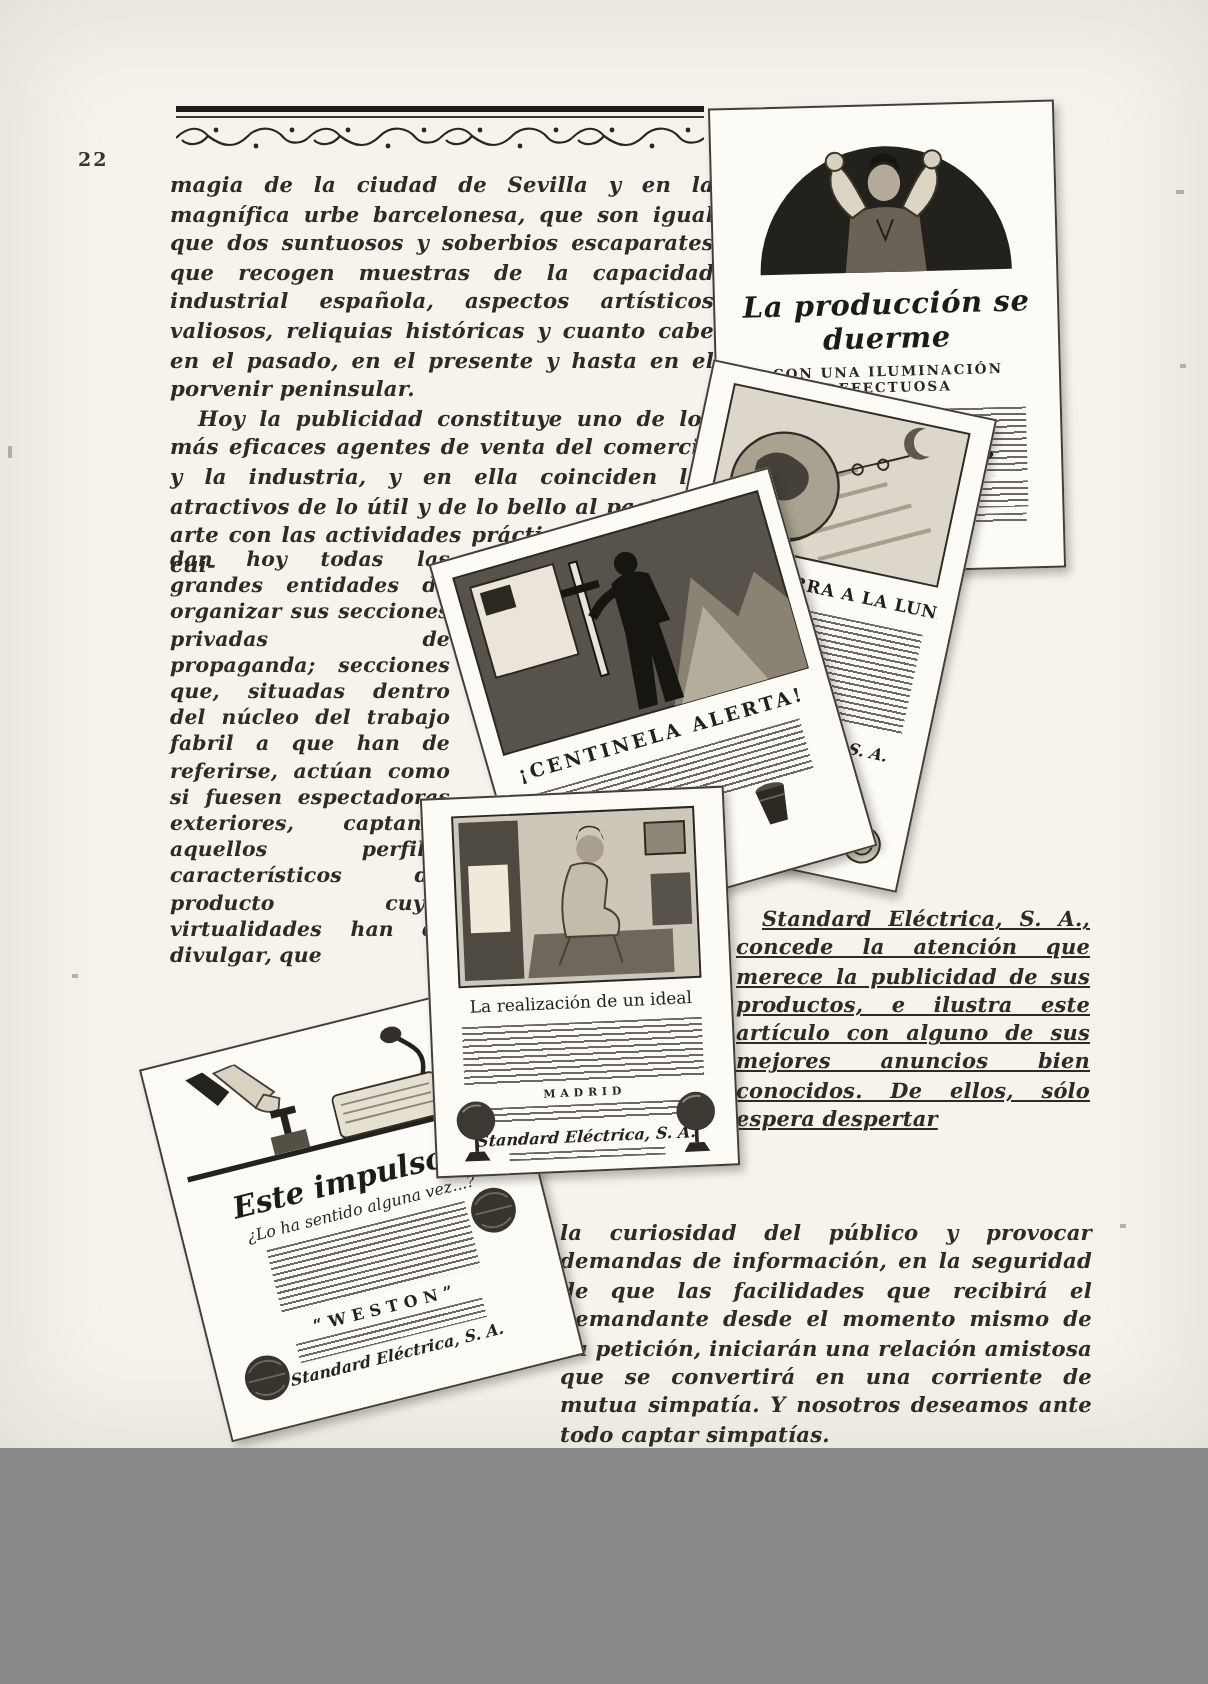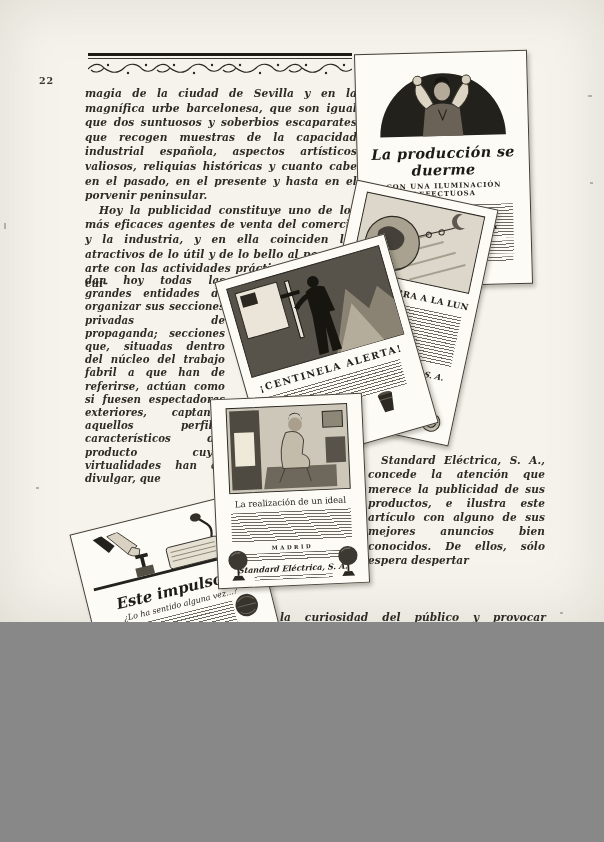--- a/index.html
+++ b/index.html
@@ -1,34 +1,34 @@
 <!DOCTYPE html>
 <html><head>
 <meta charset="utf-8">
 <style>
   html,body{margin:0;padding:0;background:#888;}
-  .page{position:relative;width:604px;height:622px;margin:0 auto;background:#f5f3ec;
+  .page{position:relative;width:604px;height:724px;margin:0 auto;background:#f5f3ec;
         overflow:hidden;font-family:"DejaVu Serif",serif;
         box-shadow:inset 0 0 60px rgba(120,110,90,.18);}
   
   .orn-top{position:absolute;left:88px;top:53px;width:264px;}
   .rule-thick{height:3px;background:#1d1b16;}
   .rule-thin{height:1px;background:#3a362e;margin-top:2px;}
   .orn-top svg{display:block;margin-top:2px;}
   .orn-bottom{position:absolute;left:248px;top:720px;width:120px;}
   .page-number{position:absolute;left:39px;top:75px;font-size:9.5px;font-weight:700;color:#36332c;letter-spacing:1px;}
   
   .txt{position:absolute;font-style:italic;font-weight:700;color:#2e2b25;
        text-align:justify;letter-spacing:.1px;}
   .txt p{margin:0;}
   .t1{left:85px;top:86px;width:272px;font-size:10.6px;line-height:14.6px;}
   .t1 .p2{text-indent:14px;}
   .t2{left:85px;top:274px;width:140px;font-size:10.2px;line-height:13.2px;}
   .t3{left:368px;top:453px;width:177px;font-size:10.5px;line-height:14.3px;}
-  .t3 .p2{text-indent:13px;}
+  .t3 .p2{text-indent:13px;text-decoration:underline;}
   .t4{left:280px;top:610px;width:266px;font-size:10.6px;line-height:14.4px;}
   
   .ad{position:absolute;background:#fcfbf5;border:1px solid #433f36;
       box-shadow:2px 3px 4px rgba(40,35,22,.30);box-sizing:border-box;padding:8px;}
   .ad-a{left:357px;top:52px;width:173px;height:234px;transform:rotate(-1.5deg);z-index:1;}
   .ad-b{left:330px;top:192px;width:145px;height:242px;transform:rotate(12deg);z-index:2;}
   .ad-c{left:238px;top:254px;width:177px;height:197px;transform:rotate(-16deg);z-index:3;}
   .ad-e{left:90px;top:510px;width:182px;height:192px;transform:rotate(-14deg);z-index:4;}
   .ad-d{left:214px;top:396px;width:152px;height:190px;transform:rotate(-2.5deg);z-index:5;}
   .ill{display:block;margin:0 auto;}

